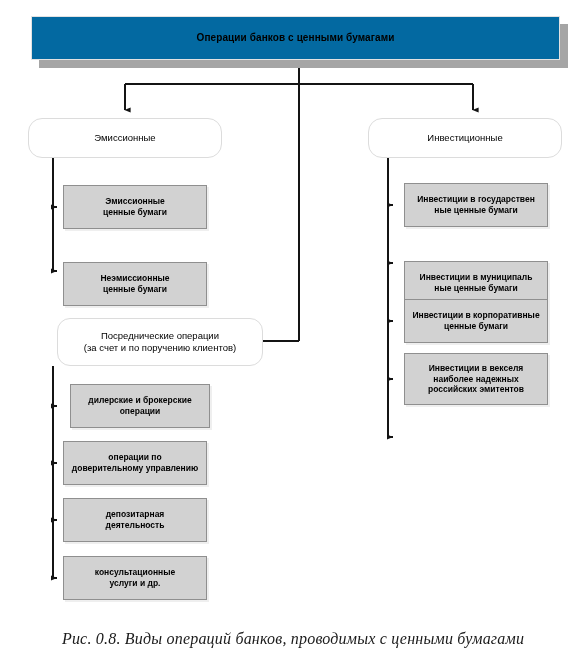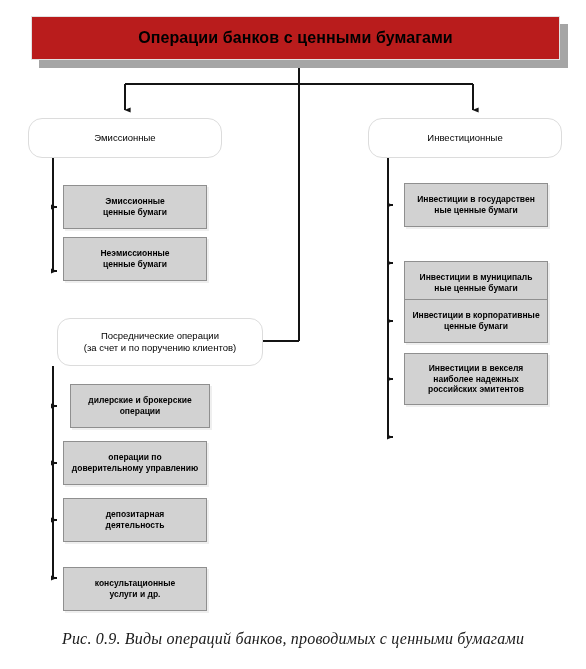--- a/index.html
+++ b/index.html
@@ -25,24 +25,24 @@
     box-sizing: border-box;
     display: flex;
     align-items: center;
     justify-content: center;
     text-align: center;
     line-height: 1.28;
     color: #000000;
   }
   
   .node-root {
-    background: #b91c1c;
+    background: #0369a1;
     border: 1px solid #e2e2e2;
     box-shadow: 8px 8px 0 0 #a5a5a5;
-    font-size: 16px;
+    font-size: 10px;
     font-weight: bold;
     letter-spacing: 0.1px;
   }
   
   .node-cat {
     background: #ffffff;
     border: 1px solid #dcdcdc;
     border-radius: 14px;
     font-size: 9.5px;
     font-weight: normal;
@@ -133,21 +133,21 @@
     <span class="txt">Операции банков с ценными бумагами</span>
   </div>
 
   <div class="node node-cat" style="left:28px; top:118px; width:194px; height:40px;">
     <span class="txt">Эмиссионные</span>
   </div>
 
   <div class="node node-leaf" style="left:63px; top:185px; width:144px; height:44px;">
     <span class="txt">Эмиссионные<br>ценные бумаги</span>
   </div>
-  <div class="node node-leaf" style="left:63px; top:237px; width:144px; height:44px;">
+  <div class="node node-leaf" style="left:63px; top:262px; width:144px; height:44px;">
     <span class="txt">Неэмиссионные<br>ценные бумаги</span>
   </div>
 
   <div class="node node-cat" style="left:368px; top:118px; width:194px; height:40px;text-align:center;">
     <span class="txt">Инвестиционные</span>
   </div>
 
   <div class="node node-leaf" style="left:404px; top:183px; width:144px; height:44px;">
     <span class="txt">Инвестиции в государствен<br>ные ценные бумаги</span>
   </div>
@@ -167,21 +167,21 @@
 
   <div class="node node-leaf" style="left:70px; top:384px; width:140px; height:44px;">
     <span class="txt">дилерские и брокерские<br>операции</span>
   </div>
   <div class="node node-leaf" style="left:63px; top:441px; width:144px; height:44px;">
     <span class="txt">операции  по<br>доверительному управлению</span>
   </div>
   <div class="node node-leaf" style="left:63px; top:498px; width:144px; height:44px;">
     <span class="txt">депозитарная<br>деятельность</span>
   </div>
-  <div class="node node-leaf" style="left:63px; top:556px; width:144px; height:44px;margin-top:11px;">
+  <div class="node node-leaf" style="left:63px; top:556px; width:144px; height:44px;">
     <span class="txt">консультационные<br>услуги и др.</span>
   </div>
 
   <div class="caption">
-    <span>Рис. 0.9. Виды операций банков, проводимых с ценными бумагами</span>
+    <span>Рис. 0.8. Виды операций банков, проводимых с ценными бумагами</span>
   </div>
 
 </div>
 
 </body></html>

